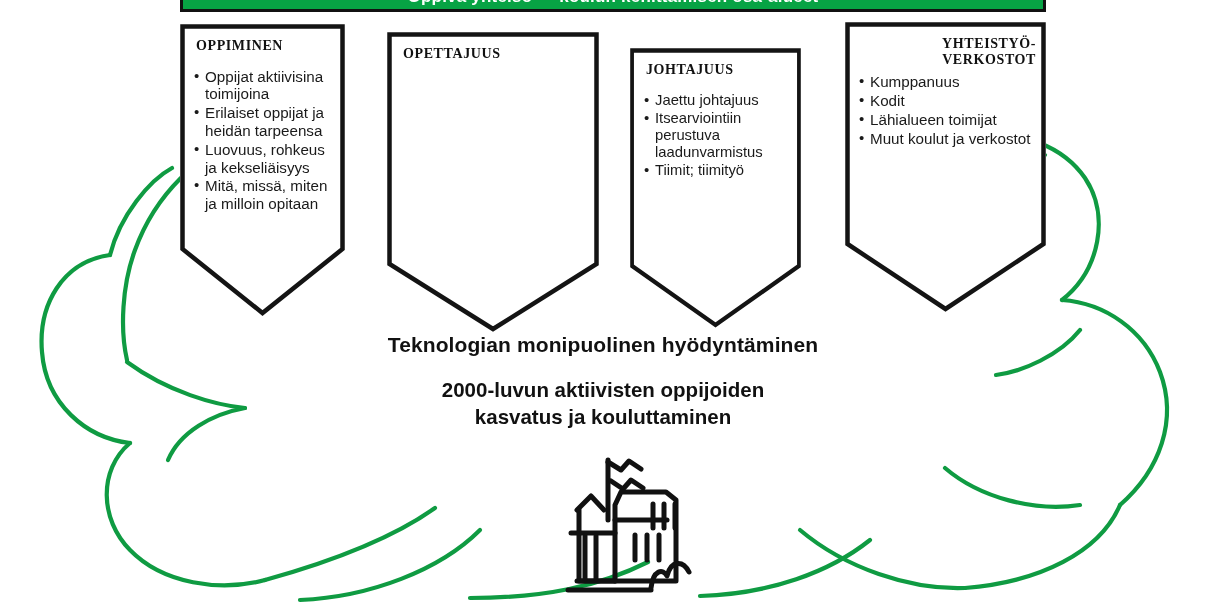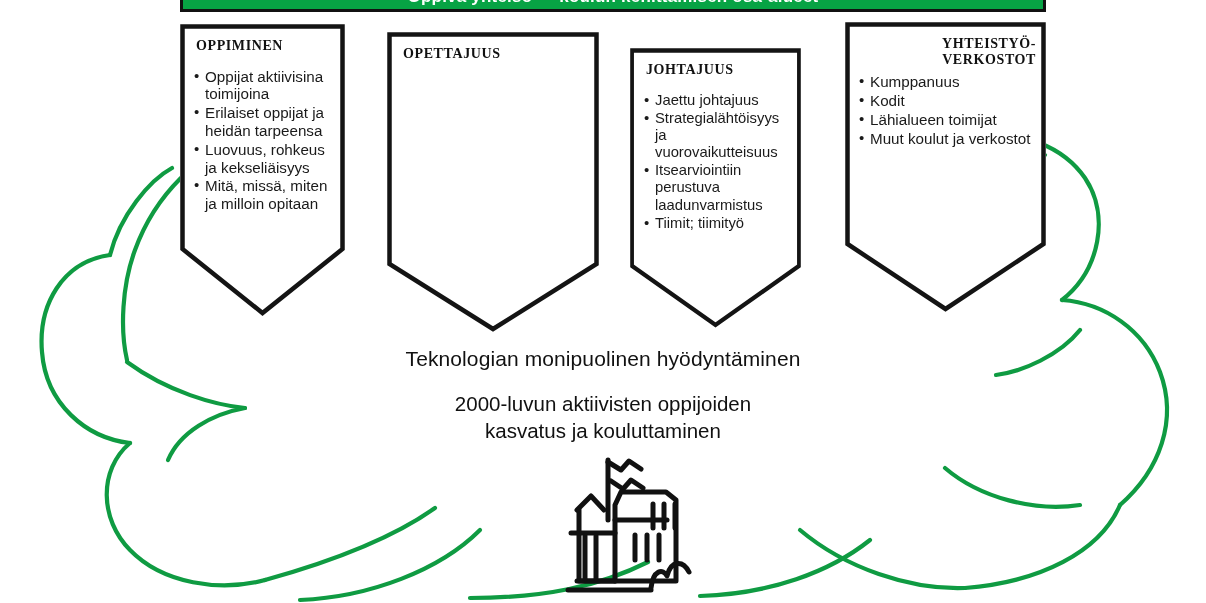--- a/index.html
+++ b/index.html
@@ -101,23 +101,22 @@
     font-size: 15px;
     color: #1a1a1a;
   }
   .pill-list.tight li { font-size: 14.8px; line-height: 1.16; }
 
   
   .centre-line {
     position: absolute;
     text-align: center;
     color: #111111;
-    font-weight: normal;
+    font-weight: bold;
     white-space: nowrap;
-    margin-top: 14px;
   }
   #caption-tech {
     left: 0; right: 0;
     top: 333px;
     font-size: 21px;
     letter-spacing: .1px;
   }
   #caption-main {
     left: 0; right: 0;
     top: 376px;
@@ -199,21 +198,20 @@
   </div>
 
   <div class="pillar" style="left:630px; top:24px; width:171px; height:280px;margin-top:24px;">
     <svg class="pill-shape" viewBox="0 0 206 280" preserveAspectRatio="none">
       <polygon points="2.5,2.5 203.5,2.5 203.5,218 103,277 2.5,218" fill="#ffffff" stroke="#141414" stroke-width="4.5" stroke-linejoin="miter"></polygon>
     </svg>
     <div class="pill-content">
       <div class="pill-title">JOHTAJUUS</div>
       <ul class="pill-list tight">
         <li>Jaettu johtajuus</li>
-        <li>Strategialähtöisyys ja vuorovaikutteisuus</li>
         <li>Itsearviointiin perustuva laadunvarmistus</li>
         <li>Tiimit; tiimityö</li>
       </ul>
     </div>
   </div>
 
   <div class="pillar" style="left:845px; top:22px; width:201px; height:290px;">
     <svg class="pill-shape" viewBox="0 0 201 290" preserveAspectRatio="none">
       <polygon points="2.5,2.5 198.5,2.5 198.5,222 100.5,287 2.5,222" fill="#ffffff" stroke="#141414" stroke-width="4.5" stroke-linejoin="miter"></polygon>
     </svg>

